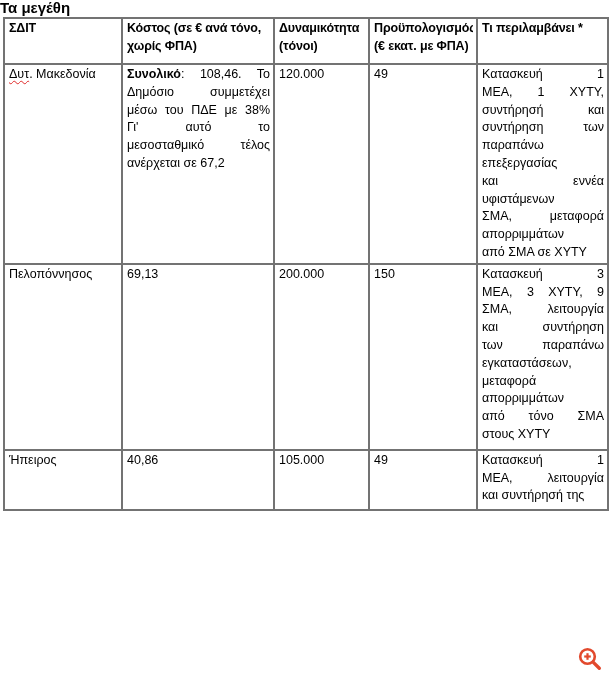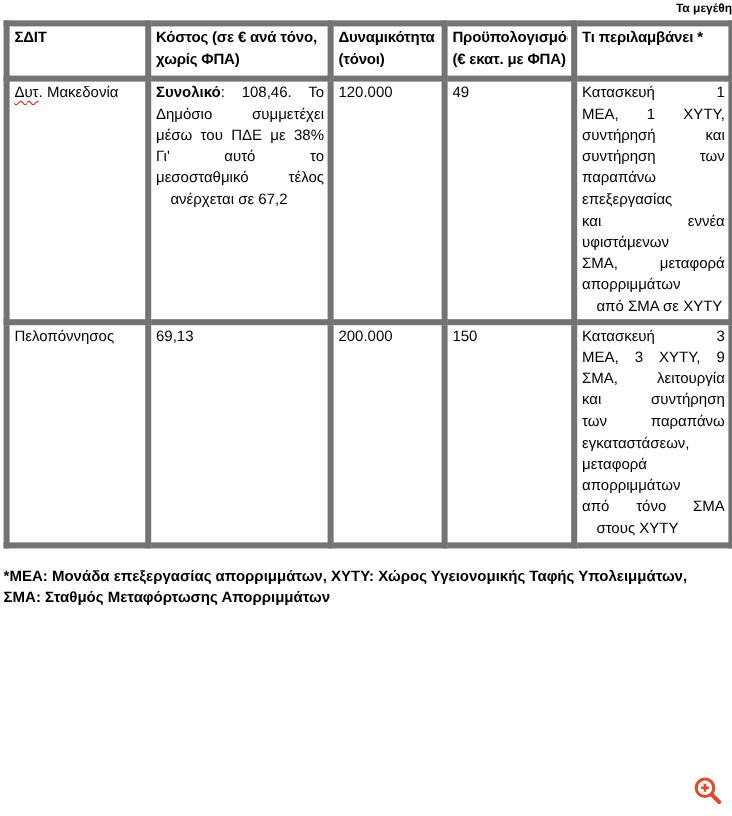--- a/index.html
+++ b/index.html
@@ -14,34 +14,34 @@
     font-family: "Liberation Sans", "DejaVu Sans", sans-serif;
     color: #000000;
   }
   .page {
     position: relative;
     width: 610px;
     height: 680px;
     background: #ffffff;
   }
   .page-title {
-    margin: 1px 0 2px 10px;
-    text-align: right;
-    font-size: 10px;
+    margin: 1px 0 2px 0;
+    text-align: left;
+    font-size: 15px;
     line-height: 14px;
     font-weight: bold;
   }
   table.sdit {
     border-collapse: collapse;
     table-layout: fixed;
     margin-left: 3px;
     width: 604px;
   }
   table.sdit td {
-    border: 5px solid #737373;
+    border: 2px solid #737373;
     vertical-align: top;
     padding: 1px 3px 1px 4px;
     font-size: 12.5px;
     line-height: 17.8px;
     overflow: hidden;
   }
   tr.hdr td {
     font-weight: bold;
     letter-spacing: -0.15px;
   }
@@ -49,21 +49,20 @@
     white-space: nowrap;
     overflow: hidden;
   }
   td.just .jline {
     text-align: justify;
     text-align-last: justify;
   }
   td.just .jline.jlast {
     text-align: left;
     text-align-last: left;
-    margin-left: 12px;
   }
   .sq {
     text-decoration-line: underline;
     text-decoration-style: wavy;
     text-decoration-color: #e02b2b;
     text-decoration-thickness: 1px;
     text-underline-offset: 2px;
   }
   .footnote {
     margin: 14px 0 0 3px;
@@ -149,27 +148,34 @@
             <div class="jline">ΣΜΑ, λειτουργία</div>
             <div class="jline">και συντήρηση</div>
             <div class="jline">των παραπάνω</div>
             <div class="jline">εγκαταστάσεων,</div>
             <div class="jline">μεταφορά</div>
             <div class="jline">απορριμμάτων</div>
             <div class="jline">από τόνο ΣΜΑ</div>
             <div class="jline jlast">στους ΧΥΤΥ</div>
           </td>
       </tr>
+      <tr style="height:60px">
+        <td>Ήπειρος</td>
+        <td>40,86</td>
+        <td>105.000</td>
+        <td>49</td>
+        <td class="just">
+            <div class="jline">Κατασκευή 1</div>
+            <div class="jline">ΜΕΑ, λειτουργία</div>
+            <div class="jline jlast">και συντήρησή της</div>
+          </td>
+      </tr>
     </tbody>
   </table>
 
-  <div class="footnote">
-      <div class="jline">*ΜΕΑ: Μονάδα επεξεργασίας απορριμμάτων, ΧΥΤΥ: Χώρος Υγειονομικής Ταφής Υπολειμμάτων,</div>
-      <div class="jline jlast">ΣΜΑ: Σταθμός Μεταφόρτωσης Απορριμμάτων</div>
-    </div>
 
   <div class="zoom-btn">
     <svg width="26" height="26" viewBox="0 0 26 26" aria-hidden="true">
       <circle cx="10.5" cy="10.5" r="7.3" fill="none" stroke="#e2492d" stroke-width="2.6"></circle>
       <line x1="10.5" y1="7.2" x2="10.5" y2="13.8" stroke="#e2492d" stroke-width="2.2"></line>
       <line x1="7.2" y1="10.5" x2="13.8" y2="10.5" stroke="#e2492d" stroke-width="2.2"></line>
       <line x1="16.1" y1="16.1" x2="22.3" y2="22.3" stroke="#e2492d" stroke-width="3.4" stroke-linecap="round"></line>
     </svg>
   </div>
 

